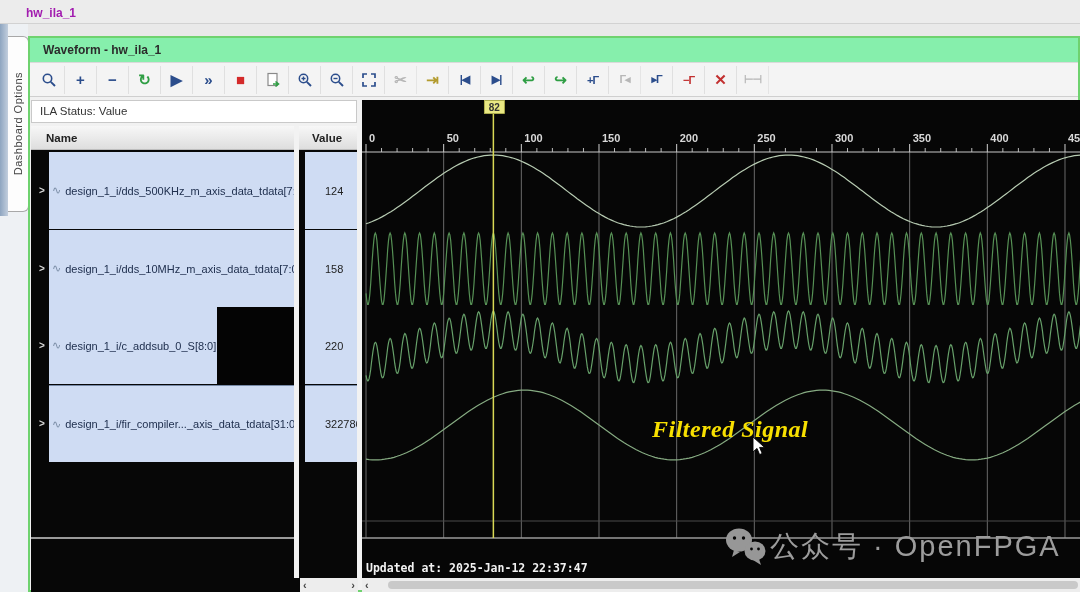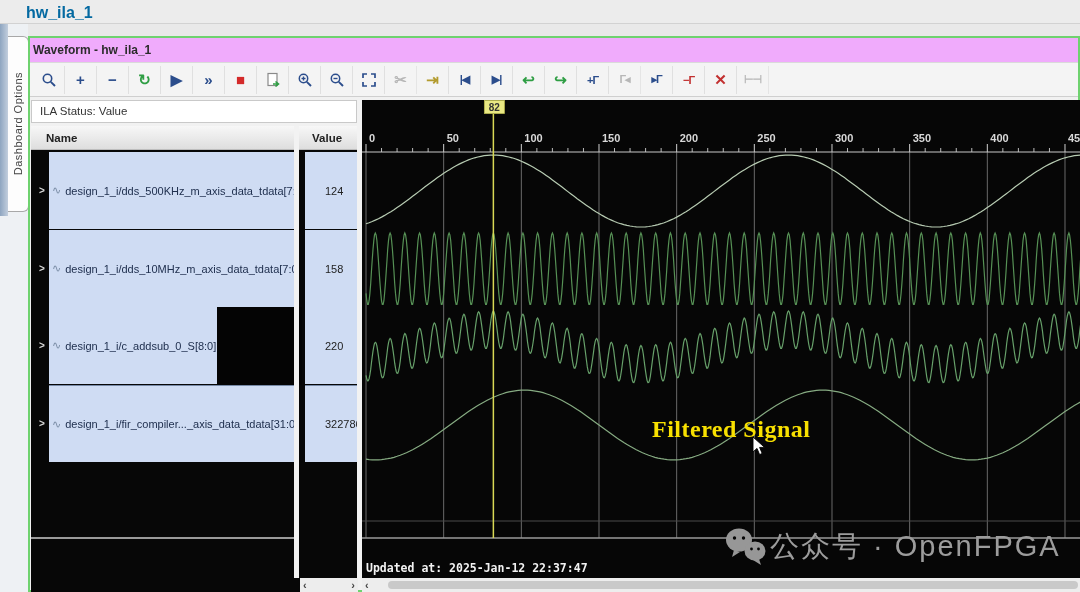--- a/index.html
+++ b/index.html
@@ -4,38 +4,38 @@
 <style>
   * { margin:0; padding:0; box-sizing:border-box; }
   html,body { width:1080px; height:592px; overflow:hidden; background:#e9e9e9;
               font-family:"Liberation Sans", sans-serif; }
   #screen { position:relative; width:1080px; height:592px; background:#e9e9e9; }
 
   
   .tabbar { position:absolute; left:0; top:0; width:1080px; height:24px;
             background:#ececec; border-bottom:1px solid #d2d2d2; }
   .tab { position:absolute; left:12px; top:2px; height:22px; padding:0 14px;
-         font-size:16px; font-weight:bold; color:#0369a1; line-height:22px; }
+         font-size:12px; font-weight:bold; color:#a21caf; line-height:22px; }
 
   
   .left-col { position:absolute; left:0; top:24px; width:28px; height:568px; background:#eef1f4; }
   .left-strip { position:absolute; left:0; top:24px; width:8px; height:192px;
                 background:linear-gradient(90deg,#8ea5c0,#c2cedd); }
   .dash-tab { position:absolute; left:8px; top:36px; width:21px; height:176px;
               background:#fdfdfd; border:1px solid #a8a8a8; border-left:none;
               border-radius:0 6px 6px 0; display:flex; align-items:center; justify-content:center; }
   .dash-tab span { writing-mode:vertical-rl; transform:rotate(180deg);
                    font-size:11px; color:#444; letter-spacing:.5px; }
 
   
   .panel { position:absolute; left:28px; top:36px; width:1052px; height:556px;
            border:2px solid #6fd26f; background:#f1f1f1; }
   .panel-title { position:absolute; left:30px; top:38px; width:1048px; height:25px;
-                 background:#f0abfc; border-bottom:1px solid #dadada;
-                 font-size:12px; font-weight:bold; color:#2b2b2b; line-height:25px; padding-left:3px; }
+                 background:#86efac; border-bottom:1px solid #dadada;
+                 font-size:12px; font-weight:bold; color:#2b2b2b; line-height:25px; padding-left:13px; }
   .toolbar { position:absolute; left:30px; top:63px; width:1048px; height:34px;
              background:#f4f4f4; border-bottom:1px solid #cfcfcf;
              display:flex; align-items:center; padding-left:3px; }
   .tb-btn { width:32px; height:28px; display:flex; align-items:center; justify-content:center;
             border-right:1px solid #e0e0e0; font-weight:bold; font-size:15px; }
   .tb-btn.small { font-size:11px; letter-spacing:-1px; }
 
   
   .ila-status { position:absolute; left:31px; top:100px; width:326px; height:23px;
                 background:#ffffff; border:1px solid #c9c9c9; font-size:11.5px;
@@ -304,21 +304,21 @@
         <polyline points="4.0,123.7 7.1,122.7 10.2,121.5 13.3,120.1 16.4,118.7 19.5,117.1 22.6,115.4 25.7,113.6 28.9,111.7 32.0,109.7 35.1,107.6 38.2,105.5 41.3,103.3 44.4,101.0 47.5,98.7 50.6,96.3 53.7,94.0 56.8,91.6 59.9,89.2 63.0,86.8 66.1,84.5 69.2,82.2 72.3,79.9 75.5,77.6 78.6,75.5 81.7,73.3 84.8,71.3 87.9,69.4 91.0,67.5 94.1,65.8 97.2,64.1 100.3,62.6 103.4,61.2 106.5,59.9 109.6,58.8 112.7,57.8 115.8,57.0 118.9,56.3 122.1,55.7 125.2,55.3 128.3,55.1 131.4,55.0 134.5,55.1 137.6,55.3 140.7,55.7 143.8,56.3 146.9,57.0 150.0,57.8 153.1,58.8 156.2,59.9 159.3,61.2 162.4,62.6 165.5,64.1 168.6,65.8 171.8,67.5 174.9,69.4 178.0,71.3 181.1,73.3 184.2,75.5 187.3,77.6 190.4,79.9 193.5,82.2 196.6,84.5 199.7,86.8 202.8,89.2 205.9,91.6 209.0,94.0 212.1,96.3 215.2,98.7 218.4,101.0 221.5,103.3 224.6,105.5 227.7,107.6 230.8,109.7 233.9,111.7 237.0,113.6 240.1,115.4 243.2,117.1 246.3,118.7 249.4,120.1 252.5,121.5 255.6,122.7 258.7,123.7 261.8,124.6 265.0,125.4 268.1,126.0 271.2,126.5 274.3,126.8 277.4,127.0 280.5,127.0 283.6,126.8 286.7,126.5 289.8,126.0 292.9,125.4 296.0,124.6 299.1,123.7 302.2,122.7 305.3,121.5 308.4,120.1 311.6,118.7 314.7,117.1 317.8,115.4 320.9,113.6 324.0,111.7 327.1,109.7 330.2,107.6 333.3,105.5 336.4,103.3 339.5,101.0 342.6,98.7 345.7,96.3 348.8,94.0 351.9,91.6 355.0,89.2 358.2,86.8 361.3,84.5 364.4,82.2 367.5,79.9 370.6,77.6 373.7,75.5 376.8,73.3 379.9,71.3 383.0,69.4 386.1,67.5 389.2,65.8 392.3,64.1 395.4,62.6 398.5,61.2 401.6,59.9 404.8,58.8 407.9,57.8 411.0,57.0 414.1,56.3 417.2,55.7 420.3,55.3 423.4,55.1 426.5,55.0 429.6,55.1 432.7,55.3 435.8,55.7 438.9,56.3 442.0,57.0 445.1,57.8 448.2,58.8 451.4,59.9 454.5,61.2 457.6,62.6 460.7,64.1 463.8,65.8 466.9,67.5 470.0,69.4 473.1,71.3 476.2,73.3 479.3,75.5 482.4,77.6 485.5,79.9 488.6,82.2 491.7,84.5 494.8,86.8 497.9,89.2 501.1,91.6 504.2,94.0 507.3,96.3 510.4,98.7 513.5,101.0 516.6,103.3 519.7,105.5 522.8,107.6 525.9,109.7 529.0,111.7 532.1,113.6 535.2,115.4 538.3,117.1 541.4,118.7 544.5,120.1 547.7,121.5 550.8,122.7 553.9,123.7 557.0,124.6 560.1,125.4 563.2,126.0 566.3,126.5 569.4,126.8 572.5,127.0 575.6,127.0 578.7,126.8 581.8,126.5 584.9,126.0 588.0,125.4 591.1,124.6 594.3,123.7 597.4,122.7 600.5,121.5 603.6,120.1 606.7,118.7 609.8,117.1 612.9,115.4 616.0,113.6 619.1,111.7 622.2,109.7 625.3,107.6 628.4,105.5 631.5,103.3 634.6,101.0 637.7,98.7 640.9,96.3 644.0,94.0 647.1,91.6 650.2,89.2 653.3,86.8 656.4,84.5 659.5,82.2 662.6,79.9 665.7,77.6 668.8,75.5 671.9,73.3 675.0,71.3 678.1,69.4 681.2,67.5 684.3,65.8 687.5,64.1 690.6,62.6 693.7,61.2 696.8,59.9 699.9,58.8 703.0,57.8 706.1,57.0 709.2,56.3 712.3,55.7 715.4,55.3 718.5,55.1" fill="none" stroke="#b7cbb2" stroke-width="1.2"></polyline>
         <polyline points="4.0,193.4 4.8,200.7 5.6,204.5 6.3,204.5 7.1,200.7 7.9,193.4 8.7,183.5 9.4,172.0 10.2,160.2 11.0,149.3 11.8,140.6 12.5,135.0 13.3,133.0 14.1,135.0 14.9,140.6 15.6,149.3 16.4,160.2 17.2,172.0 18.0,183.5 18.8,193.4 19.5,200.7 20.3,204.5 21.1,204.5 21.9,200.7 22.6,193.4 23.4,183.5 24.2,172.0 25.0,160.2 25.7,149.3 26.5,140.6 27.3,135.0 28.1,133.0 28.9,135.0 29.6,140.6 30.4,149.3 31.2,160.2 32.0,172.0 32.7,183.5 33.5,193.4 34.3,200.7 35.1,204.5 35.8,204.5 36.6,200.7 37.4,193.4 38.2,183.5 38.9,172.0 39.7,160.2 40.5,149.3 41.3,140.6 42.1,135.0 42.8,133.0 43.6,135.0 44.4,140.6 45.2,149.3 45.9,160.2 46.7,172.0 47.5,183.5 48.3,193.4 49.0,200.7 49.8,204.5 50.6,204.5 51.4,200.7 52.2,193.4 52.9,183.5 53.7,172.0 54.5,160.2 55.3,149.3 56.0,140.6 56.8,135.0 57.6,133.0 58.4,135.0 59.1,140.6 59.9,149.3 60.7,160.2 61.5,172.0 62.2,183.5 63.0,193.4 63.8,200.7 64.6,204.5 65.4,204.5 66.1,200.7 66.9,193.4 67.7,183.5 68.5,172.0 69.2,160.2 70.0,149.3 70.8,140.6 71.6,135.0 72.3,133.0 73.1,135.0 73.9,140.6 74.7,149.3 75.5,160.2 76.2,172.0 77.0,183.5 77.8,193.4 78.6,200.7 79.3,204.5 80.1,204.5 80.9,200.7 81.7,193.4 82.4,183.5 83.2,172.0 84.0,160.2 84.8,149.3 85.5,140.6 86.3,135.0 87.1,133.0 87.9,135.0 88.7,140.6 89.4,149.3 90.2,160.2 91.0,172.0 91.8,183.5 92.5,193.4 93.3,200.7 94.1,204.5 94.9,204.5 95.6,200.7 96.4,193.4 97.2,183.5 98.0,172.0 98.8,160.2 99.5,149.3 100.3,140.6 101.1,135.0 101.9,133.0 102.6,135.0 103.4,140.6 104.2,149.3 105.0,160.2 105.7,172.0 106.5,183.5 107.3,193.4 108.1,200.7 108.8,204.5 109.6,204.5 110.4,200.7 111.2,193.4 112.0,183.5 112.7,172.0 113.5,160.2 114.3,149.3 115.1,140.6 115.8,135.0 116.6,133.0 117.4,135.0 118.2,140.6 118.9,149.3 119.7,160.2 120.5,172.0 121.3,183.5 122.1,193.4 122.8,200.7 123.6,204.5 124.4,204.5 125.2,200.7 125.9,193.4 126.7,183.5 127.5,172.0 128.3,160.2 129.0,149.3 129.8,140.6 130.6,135.0 131.4,133.0 132.1,135.0 132.9,140.6 133.7,149.3 134.5,160.2 135.3,172.0 136.0,183.5 136.8,193.4 137.6,200.7 138.4,204.5 139.1,204.5 139.9,200.7 140.7,193.4 141.5,183.5 142.2,172.0 143.0,160.2 143.8,149.3 144.6,140.6 145.4,135.0 146.1,133.0 146.9,135.0 147.7,140.6 148.5,149.3 149.2,160.2 150.0,172.0 150.8,183.5 151.6,193.4 152.3,200.7 153.1,204.5 153.9,204.5 154.7,200.7 155.4,193.4 156.2,183.5 157.0,172.0 157.8,160.2 158.6,149.3 159.3,140.6 160.1,135.0 160.9,133.0 161.7,135.0 162.4,140.6 163.2,149.3 164.0,160.2 164.8,172.0 165.5,183.5 166.3,193.4 167.1,200.7 167.9,204.5 168.6,204.5 169.4,200.7 170.2,193.4 171.0,183.5 171.8,172.0 172.5,160.2 173.3,149.3 174.1,140.6 174.9,135.0 175.6,133.0 176.4,135.0 177.2,140.6 178.0,149.3 178.7,160.2 179.5,172.0 180.3,183.5 181.1,193.4 181.9,200.7 182.6,204.5 183.4,204.5 184.2,200.7 185.0,193.4 185.7,183.5 186.5,172.0 187.3,160.2 188.1,149.3 188.8,140.6 189.6,135.0 190.4,133.0 191.2,135.0 191.9,140.6 192.7,149.3 193.5,160.2 194.3,172.0 195.1,183.5 195.8,193.4 196.6,200.7 197.4,204.5 198.2,204.5 198.9,200.7 199.7,193.4 200.5,183.5 201.3,172.0 202.0,160.2 202.8,149.3 203.6,140.6 204.4,135.0 205.2,133.0 205.9,135.0 206.7,140.6 207.5,149.3 208.3,160.2 209.0,172.0 209.8,183.5 210.6,193.4 211.4,200.7 212.1,204.5 212.9,204.5 213.7,200.7 214.5,193.4 215.2,183.5 216.0,172.0 216.8,160.2 217.6,149.3 218.4,140.6 219.1,135.0 219.9,133.0 220.7,135.0 221.5,140.6 222.2,149.3 223.0,160.2 223.8,172.0 224.6,183.5 225.3,193.4 226.1,200.7 226.9,204.5 227.7,204.5 228.5,200.7 229.2,193.4 230.0,183.5 230.8,172.0 231.6,160.2 232.3,149.3 233.1,140.6 233.9,135.0 234.7,133.0 235.4,135.0 236.2,140.6 237.0,149.3 237.8,160.2 238.5,172.0 239.3,183.5 240.1,193.4 240.9,200.7 241.7,204.5 242.4,204.5 243.2,200.7 244.0,193.4 244.8,183.5 245.5,172.0 246.3,160.2 247.1,149.3 247.9,140.6 248.6,135.0 249.4,133.0 250.2,135.0 251.0,140.6 251.8,149.3 252.5,160.2 253.3,172.0 254.1,183.5 254.9,193.4 255.6,200.7 256.4,204.5 257.2,204.5 258.0,200.7 258.7,193.4 259.5,183.5 260.3,172.0 261.1,160.2 261.8,149.3 262.6,140.6 263.4,135.0 264.2,133.0 265.0,135.0 265.7,140.6 266.5,149.3 267.3,160.2 268.1,172.0 268.8,183.5 269.6,193.4 270.4,200.7 271.2,204.5 271.9,204.5 272.7,200.7 273.5,193.4 274.3,183.5 275.1,172.0 275.8,160.2 276.6,149.3 277.4,140.6 278.2,135.0 278.9,133.0 279.7,135.0 280.5,140.6 281.3,149.3 282.0,160.2 282.8,172.0 283.6,183.5 284.4,193.4 285.1,200.7 285.9,204.5 286.7,204.5 287.5,200.7 288.3,193.4 289.0,183.5 289.8,172.0 290.6,160.2 291.4,149.3 292.1,140.6 292.9,135.0 293.7,133.0 294.5,135.0 295.2,140.6 296.0,149.3 296.8,160.2 297.6,172.0 298.4,183.5 299.1,193.4 299.9,200.7 300.7,204.5 301.5,204.5 302.2,200.7 303.0,193.4 303.8,183.5 304.6,172.0 305.3,160.2 306.1,149.3 306.9,140.6 307.7,135.0 308.4,133.0 309.2,135.0 310.0,140.6 310.8,149.3 311.6,160.2 312.3,172.0 313.1,183.5 313.9,193.4 314.7,200.7 315.4,204.5 316.2,204.5 317.0,200.7 317.8,193.4 318.5,183.5 319.3,172.0 320.1,160.2 320.9,149.3 321.6,140.6 322.4,135.0 323.2,133.0 324.0,135.0 324.8,140.6 325.5,149.3 326.3,160.2 327.1,172.0 327.9,183.5 328.6,193.4 329.4,200.7 330.2,204.5 331.0,204.5 331.7,200.7 332.5,193.4 333.3,183.5 334.1,172.0 334.9,160.2 335.6,149.3 336.4,140.6 337.2,135.0 338.0,133.0 338.7,135.0 339.5,140.6 340.3,149.3 341.1,160.2 341.8,172.0 342.6,183.5 343.4,193.4 344.2,200.7 344.9,204.5 345.7,204.5 346.5,200.7 347.3,193.4 348.1,183.5 348.8,172.0 349.6,160.2 350.4,149.3 351.2,140.6 351.9,135.0 352.7,133.0 353.5,135.0 354.3,140.6 355.0,149.3 355.8,160.2 356.6,172.0 357.4,183.5 358.2,193.4 358.9,200.7 359.7,204.5 360.5,204.5 361.3,200.7 362.0,193.4 362.8,183.5 363.6,172.0 364.4,160.2 365.1,149.3 365.9,140.6 366.7,135.0 367.5,133.0 368.2,135.0 369.0,140.6 369.8,149.3 370.6,160.2 371.4,172.0 372.1,183.5 372.9,193.4 373.7,200.7 374.5,204.5 375.2,204.5 376.0,200.7 376.8,193.4 377.6,183.5 378.3,172.0 379.1,160.2 379.9,149.3 380.7,140.6 381.5,135.0 382.2,133.0 383.0,135.0 383.8,140.6 384.6,149.3 385.3,160.2 386.1,172.0 386.9,183.5 387.7,193.4 388.4,200.7 389.2,204.5 390.0,204.5 390.8,200.7 391.5,193.4 392.3,183.5 393.1,172.0 393.9,160.2 394.7,149.3 395.4,140.6 396.2,135.0 397.0,133.0 397.8,135.0 398.5,140.6 399.3,149.3 400.1,160.2 400.9,172.0 401.6,183.5 402.4,193.4 403.2,200.7 404.0,204.5 404.8,204.5 405.5,200.7 406.3,193.4 407.1,183.5 407.9,172.0 408.6,160.2 409.4,149.3 410.2,140.6 411.0,135.0 411.7,133.0 412.5,135.0 413.3,140.6 414.1,149.3 414.8,160.2 415.6,172.0 416.4,183.5 417.2,193.4 418.0,200.7 418.7,204.5 419.5,204.5 420.3,200.7 421.1,193.4 421.8,183.5 422.6,172.0 423.4,160.2 424.2,149.3 424.9,140.6 425.7,135.0 426.5,133.0 427.3,135.0 428.1,140.6 428.8,149.3 429.6,160.2 430.4,172.0 431.2,183.5 431.9,193.4 432.7,200.7 433.5,204.5 434.3,204.5 435.0,200.7 435.8,193.4 436.6,183.5 437.4,172.0 438.1,160.2 438.9,149.3 439.7,140.6 440.5,135.0 441.3,133.0 442.0,135.0 442.8,140.6 443.6,149.3 444.4,160.2 445.1,172.0 445.9,183.5 446.7,193.4 447.5,200.7 448.2,204.5 449.0,204.5 449.8,200.7 450.6,193.4 451.4,183.5 452.1,172.0 452.9,160.2 453.7,149.3 454.5,140.6 455.2,135.0 456.0,133.0 456.8,135.0 457.6,140.6 458.3,149.3 459.1,160.2 459.9,172.0 460.7,183.5 461.4,193.4 462.2,200.7 463.0,204.5 463.8,204.5 464.6,200.7 465.3,193.4 466.1,183.5 466.9,172.0 467.7,160.2 468.4,149.3 469.2,140.6 470.0,135.0 470.8,133.0 471.5,135.0 472.3,140.6 473.1,149.3 473.9,160.2 474.6,172.0 475.4,183.5 476.2,193.4 477.0,200.7 477.8,204.5 478.5,204.5 479.3,200.7 480.1,193.4 480.9,183.5 481.6,172.0 482.4,160.2 483.2,149.3 484.0,140.6 484.7,135.0 485.5,133.0 486.3,135.0 487.1,140.6 487.9,149.3 488.6,160.2 489.4,172.0 490.2,183.5 491.0,193.4 491.7,200.7 492.5,204.5 493.3,204.5 494.1,200.7 494.8,193.4 495.6,183.5 496.4,172.0 497.2,160.2 497.9,149.3 498.7,140.6 499.5,135.0 500.3,133.0 501.1,135.0 501.8,140.6 502.6,149.3 503.4,160.2 504.2,172.0 504.9,183.5 505.7,193.4 506.5,200.7 507.3,204.5 508.0,204.5 508.8,200.7 509.6,193.4 510.4,183.5 511.2,172.0 511.9,160.2 512.7,149.3 513.5,140.6 514.3,135.0 515.0,133.0 515.8,135.0 516.6,140.6 517.4,149.3 518.1,160.2 518.9,172.0 519.7,183.5 520.5,193.4 521.2,200.7 522.0,204.5 522.8,204.5 523.6,200.7 524.4,193.4 525.1,183.5 525.9,172.0 526.7,160.2 527.5,149.3 528.2,140.6 529.0,135.0 529.8,133.0 530.6,135.0 531.3,140.6 532.1,149.3 532.9,160.2 533.7,172.0 534.5,183.5 535.2,193.4 536.0,200.7 536.8,204.5 537.6,204.5 538.3,200.7 539.1,193.4 539.9,183.5 540.7,172.0 541.4,160.2 542.2,149.3 543.0,140.6 543.8,135.0 544.5,133.0 545.3,135.0 546.1,140.6 546.9,149.3 547.7,160.2 548.4,172.0 549.2,183.5 550.0,193.4 550.8,200.7 551.5,204.5 552.3,204.5 553.1,200.7 553.9,193.4 554.6,183.5 555.4,172.0 556.2,160.2 557.0,149.3 557.8,140.6 558.5,135.0 559.3,133.0 560.1,135.0 560.9,140.6 561.6,149.3 562.4,160.2 563.2,172.0 564.0,183.5 564.7,193.4 565.5,200.7 566.3,204.5 567.1,204.5 567.8,200.7 568.6,193.4 569.4,183.5 570.2,172.0 571.0,160.2 571.7,149.3 572.5,140.6 573.3,135.0 574.1,133.0 574.8,135.0 575.6,140.6 576.4,149.3 577.2,160.2 577.9,172.0 578.7,183.5 579.5,193.4 580.3,200.7 581.1,204.5 581.8,204.5 582.6,200.7 583.4,193.4 584.2,183.5 584.9,172.0 585.7,160.2 586.5,149.3 587.3,140.6 588.0,135.0 588.8,133.0 589.6,135.0 590.4,140.6 591.1,149.3 591.9,160.2 592.7,172.0 593.5,183.5 594.3,193.4 595.0,200.7 595.8,204.5 596.6,204.5 597.4,200.7 598.1,193.4 598.9,183.5 599.7,172.0 600.5,160.2 601.2,149.3 602.0,140.6 602.8,135.0 603.6,133.0 604.4,135.0 605.1,140.6 605.9,149.3 606.7,160.2 607.5,172.0 608.2,183.5 609.0,193.4 609.8,200.7 610.6,204.5 611.3,204.5 612.1,200.7 612.9,193.4 613.7,183.5 614.4,172.0 615.2,160.2 616.0,149.3 616.8,140.6 617.6,135.0 618.3,133.0 619.1,135.0 619.9,140.6 620.7,149.3 621.4,160.2 622.2,172.0 623.0,183.5 623.8,193.4 624.5,200.7 625.3,204.5 626.1,204.5 626.9,200.7 627.6,193.4 628.4,183.5 629.2,172.0 630.0,160.2 630.8,149.3 631.5,140.6 632.3,135.0 633.1,133.0 633.9,135.0 634.6,140.6 635.4,149.3 636.2,160.2 637.0,172.0 637.7,183.5 638.5,193.4 639.3,200.7 640.1,204.5 640.9,204.5 641.6,200.7 642.4,193.4 643.2,183.5 644.0,172.0 644.7,160.2 645.5,149.3 646.3,140.6 647.1,135.0 647.8,133.0 648.6,135.0 649.4,140.6 650.2,149.3 650.9,160.2 651.7,172.0 652.5,183.5 653.3,193.4 654.1,200.7 654.8,204.5 655.6,204.5 656.4,200.7 657.2,193.4 657.9,183.5 658.7,172.0 659.5,160.2 660.3,149.3 661.0,140.6 661.8,135.0 662.6,133.0 663.4,135.0 664.2,140.6 664.9,149.3 665.7,160.2 666.5,172.0 667.3,183.5 668.0,193.4 668.8,200.7 669.6,204.5 670.4,204.5 671.1,200.7 671.9,193.4 672.7,183.5 673.5,172.0 674.2,160.2 675.0,149.3 675.8,140.6 676.6,135.0 677.4,133.0 678.1,135.0 678.9,140.6 679.7,149.3 680.5,160.2 681.2,172.0 682.0,183.5 682.8,193.4 683.6,200.7 684.3,204.5 685.1,204.5 685.9,200.7 686.7,193.4 687.5,183.5 688.2,172.0 689.0,160.2 689.8,149.3 690.6,140.6 691.3,135.0 692.1,133.0 692.9,135.0 693.7,140.6 694.4,149.3 695.2,160.2 696.0,172.0 696.8,183.5 697.5,193.4 698.3,200.7 699.1,204.5 699.9,204.5 700.7,200.7 701.4,193.4 702.2,183.5 703.0,172.0 703.8,160.2 704.5,149.3 705.3,140.6 706.1,135.0 706.9,133.0 707.6,135.0 708.4,140.6 709.2,149.3 710.0,160.2 710.8,172.0 711.5,183.5 712.3,193.4 713.1,200.7 713.9,204.5 714.6,204.5 715.4,200.7 716.2,193.4 717.0,183.5 717.7,172.0 718.5,160.2" fill="none" stroke="#569055" stroke-width="1.2"></polyline>
         <polyline points="4.0,275.4 4.8,279.1 5.6,280.9 6.3,280.8 7.1,278.7 7.9,274.7 8.7,269.4 9.4,263.3 10.2,257.0 11.0,251.2 11.8,246.5 12.5,243.4 13.3,242.3 14.1,243.1 14.9,245.9 15.6,250.2 16.4,255.7 17.2,261.6 18.0,267.4 18.8,272.4 19.5,276.0 20.3,277.8 21.1,277.6 21.9,275.4 22.6,271.4 23.4,266.0 24.2,259.8 25.0,253.5 25.7,247.6 26.5,242.8 27.3,239.7 28.1,238.4 28.9,239.2 29.6,241.9 30.4,246.2 31.2,251.6 32.0,257.5 32.7,263.2 33.5,268.2 34.3,271.7 35.1,273.4 35.8,273.2 36.6,270.9 37.4,266.9 38.2,261.5 38.9,255.2 39.7,248.8 40.5,242.9 41.3,238.1 42.1,234.9 42.8,233.6 43.6,234.4 44.4,237.0 45.2,241.3 45.9,246.6 46.7,252.5 47.5,258.2 48.3,263.1 49.0,266.6 49.8,268.3 50.6,268.0 51.4,265.7 52.2,261.7 52.9,256.2 53.7,250.0 54.5,243.5 55.3,237.6 56.0,232.8 56.8,229.6 57.6,228.3 58.4,229.0 59.1,231.7 59.9,235.9 60.7,241.3 61.5,247.1 62.2,252.8 63.0,257.7 63.8,261.2 64.6,262.9 65.4,262.6 66.1,260.3 66.9,256.3 67.7,250.8 68.5,244.6 69.2,238.2 70.0,232.2 70.8,227.4 71.6,224.2 72.3,222.9 73.1,223.7 73.9,226.3 74.7,230.6 75.5,236.0 76.2,241.9 77.0,247.6 77.8,252.5 78.6,256.0 79.3,257.7 80.1,257.5 80.9,255.2 81.7,251.2 82.4,245.8 83.2,239.6 84.0,233.2 84.8,227.3 85.5,222.5 86.3,219.4 87.1,218.1 87.9,218.9 88.7,221.6 89.4,225.9 90.2,231.3 91.0,237.3 91.8,243.0 92.5,248.0 93.3,251.6 94.1,253.3 94.9,253.1 95.6,250.9 96.4,247.0 97.2,241.6 98.0,235.5 98.8,229.1 99.5,223.3 100.3,218.6 101.1,215.5 101.9,214.3 102.6,215.1 103.4,217.9 104.2,222.3 105.0,227.8 105.7,233.8 106.5,239.6 107.3,244.6 108.1,248.3 108.8,250.1 109.6,250.0 110.4,247.9 111.2,244.0 112.0,238.7 112.7,232.6 113.5,226.4 114.3,220.6 115.1,216.0 115.8,213.0 116.6,211.8 117.4,212.8 118.2,215.6 118.9,220.1 119.7,225.7 120.5,231.7 121.3,237.6 122.1,242.7 122.8,246.5 123.6,248.4 124.4,248.4 125.2,246.3 125.9,242.5 126.7,237.3 127.5,231.3 128.3,225.2 129.0,219.5 129.8,215.0 130.6,212.0 131.4,211.0 132.1,212.0 132.9,215.0 133.7,219.5 134.5,225.2 135.3,231.3 136.0,237.3 136.8,242.5 137.6,246.3 138.4,248.4 139.1,248.4 139.9,246.5 140.7,242.7 141.5,237.6 142.2,231.7 143.0,225.7 143.8,220.1 144.6,215.6 145.4,212.8 146.1,211.8 146.9,213.0 147.7,216.0 148.5,220.6 149.2,226.4 150.0,232.6 150.8,238.7 151.6,244.0 152.3,247.9 153.1,250.0 153.9,250.1 154.7,248.3 155.4,244.6 156.2,239.6 157.0,233.8 157.8,227.8 158.6,222.3 159.3,217.9 160.1,215.1 160.9,214.3 161.7,215.5 162.4,218.6 163.2,223.3 164.0,229.1 164.8,235.5 165.5,241.6 166.3,247.0 167.1,250.9 167.9,253.1 168.6,253.3 169.4,251.6 170.2,248.0 171.0,243.0 171.8,237.3 172.5,231.3 173.3,225.9 174.1,221.6 174.9,218.9 175.6,218.1 176.4,219.4 177.2,222.5 178.0,227.3 178.7,233.2 179.5,239.6 180.3,245.8 181.1,251.2 181.9,255.2 182.6,257.5 183.4,257.7 184.2,256.0 185.0,252.5 185.7,247.6 186.5,241.9 187.3,236.0 188.1,230.6 188.8,226.3 189.6,223.7 190.4,222.9 191.2,224.2 191.9,227.4 192.7,232.2 193.5,238.2 194.3,244.6 195.1,250.8 195.8,256.3 196.6,260.3 197.4,262.6 198.2,262.9 198.9,261.2 199.7,257.7 200.5,252.8 201.3,247.1 202.0,241.3 202.8,235.9 203.6,231.7 204.4,229.0 205.2,228.3 205.9,229.6 206.7,232.8 207.5,237.6 208.3,243.5 209.0,250.0 209.8,256.2 210.6,261.7 211.4,265.7 212.1,268.0 212.9,268.3 213.7,266.6 214.5,263.1 215.2,258.2 216.0,252.5 216.8,246.6 217.6,241.3 218.4,237.0 219.1,234.4 219.9,233.6 220.7,234.9 221.5,238.1 222.2,242.9 223.0,248.8 223.8,255.2 224.6,261.5 225.3,266.9 226.1,270.9 226.9,273.2 227.7,273.4 228.5,271.7 229.2,268.2 230.0,263.2 230.8,257.5 231.6,251.6 232.3,246.2 233.1,241.9 233.9,239.2 234.7,238.4 235.4,239.7 236.2,242.8 237.0,247.6 237.8,253.5 238.5,259.8 239.3,266.0 240.1,271.4 240.9,275.4 241.7,277.6 242.4,277.8 243.2,276.0 244.0,272.4 244.8,267.4 245.5,261.6 246.3,255.7 247.1,250.2 247.9,245.9 248.6,243.1 249.4,242.3 250.2,243.4 251.0,246.5 251.8,251.2 252.5,257.0 253.3,263.3 254.1,269.4 254.9,274.7 255.6,278.7 256.4,280.8 257.2,280.9 258.0,279.1 258.7,275.4 259.5,270.3 260.3,264.5 261.1,258.4 261.8,252.9 262.6,248.5 263.4,245.6 264.2,244.7 265.0,245.8 265.7,248.8 266.5,253.4 267.3,259.2 268.1,265.4 268.8,271.4 269.6,276.6 270.4,280.5 271.2,282.5 271.9,282.6 272.7,280.6 273.5,276.8 274.3,271.7 275.1,265.8 275.8,259.6 276.6,254.0 277.4,249.5 278.2,246.6 278.9,245.6 279.7,246.6 280.5,249.5 281.3,254.0 282.0,259.6 282.8,265.8 283.6,271.7 284.4,276.8 285.1,280.6 285.9,282.6 286.7,282.5 287.5,280.5 288.3,276.6 289.0,271.4 289.8,265.4 290.6,259.2 291.4,253.4 292.1,248.8 292.9,245.8 293.7,244.7 294.5,245.6 295.2,248.5 296.0,252.9 296.8,258.4 297.6,264.5 298.4,270.3 299.1,275.4 299.9,279.1 300.7,280.9 301.5,280.8 302.2,278.7 303.0,274.7 303.8,269.4 304.6,263.3 305.3,257.0 306.1,251.2 306.9,246.5 307.7,243.4 308.4,242.3 309.2,243.1 310.0,245.9 310.8,250.2 311.6,255.7 312.3,261.6 313.1,267.4 313.9,272.4 314.7,276.0 315.4,277.8 316.2,277.6 317.0,275.4 317.8,271.4 318.5,266.0 319.3,259.8 320.1,253.5 320.9,247.6 321.6,242.8 322.4,239.7 323.2,238.4 324.0,239.2 324.8,241.9 325.5,246.2 326.3,251.6 327.1,257.5 327.9,263.2 328.6,268.2 329.4,271.7 330.2,273.4 331.0,273.2 331.7,270.9 332.5,266.9 333.3,261.5 334.1,255.2 334.9,248.8 335.6,242.9 336.4,238.1 337.2,234.9 338.0,233.6 338.7,234.4 339.5,237.0 340.3,241.3 341.1,246.6 341.8,252.5 342.6,258.2 343.4,263.1 344.2,266.6 344.9,268.3 345.7,268.0 346.5,265.7 347.3,261.7 348.1,256.2 348.8,250.0 349.6,243.5 350.4,237.6 351.2,232.8 351.9,229.6 352.7,228.3 353.5,229.0 354.3,231.7 355.0,235.9 355.8,241.3 356.6,247.1 357.4,252.8 358.2,257.7 358.9,261.2 359.7,262.9 360.5,262.6 361.3,260.3 362.0,256.3 362.8,250.8 363.6,244.6 364.4,238.2 365.1,232.2 365.9,227.4 366.7,224.2 367.5,222.9 368.2,223.7 369.0,226.3 369.8,230.6 370.6,236.0 371.4,241.9 372.1,247.6 372.9,252.5 373.7,256.0 374.5,257.7 375.2,257.5 376.0,255.2 376.8,251.2 377.6,245.8 378.3,239.6 379.1,233.2 379.9,227.3 380.7,222.5 381.5,219.4 382.2,218.1 383.0,218.9 383.8,221.6 384.6,225.9 385.3,231.3 386.1,237.3 386.9,243.0 387.7,248.0 388.4,251.6 389.2,253.3 390.0,253.1 390.8,250.9 391.5,247.0 392.3,241.6 393.1,235.5 393.9,229.1 394.7,223.3 395.4,218.6 396.2,215.5 397.0,214.3 397.8,215.1 398.5,217.9 399.3,222.3 400.1,227.8 400.9,233.8 401.6,239.6 402.4,244.6 403.2,248.3 404.0,250.1 404.8,250.0 405.5,247.9 406.3,244.0 407.1,238.7 407.9,232.6 408.6,226.4 409.4,220.6 410.2,216.0 411.0,213.0 411.7,211.8 412.5,212.8 413.3,215.6 414.1,220.1 414.8,225.7 415.6,231.7 416.4,237.6 417.2,242.7 418.0,246.5 418.7,248.4 419.5,248.4 420.3,246.3 421.1,242.5 421.8,237.3 422.6,231.3 423.4,225.2 424.2,219.5 424.9,215.0 425.7,212.0 426.5,211.0 427.3,212.0 428.1,215.0 428.8,219.5 429.6,225.2 430.4,231.3 431.2,237.3 431.9,242.5 432.7,246.3 433.5,248.4 434.3,248.4 435.0,246.5 435.8,242.7 436.6,237.6 437.4,231.7 438.1,225.7 438.9,220.1 439.7,215.6 440.5,212.8 441.3,211.8 442.0,213.0 442.8,216.0 443.6,220.6 444.4,226.4 445.1,232.6 445.9,238.7 446.7,244.0 447.5,247.9 448.2,250.0 449.0,250.1 449.8,248.3 450.6,244.6 451.4,239.6 452.1,233.8 452.9,227.8 453.7,222.3 454.5,217.9 455.2,215.1 456.0,214.3 456.8,215.5 457.6,218.6 458.3,223.3 459.1,229.1 459.9,235.5 460.7,241.6 461.4,247.0 462.2,250.9 463.0,253.1 463.8,253.3 464.6,251.6 465.3,248.0 466.1,243.0 466.9,237.3 467.7,231.3 468.4,225.9 469.2,221.6 470.0,218.9 470.8,218.1 471.5,219.4 472.3,222.5 473.1,227.3 473.9,233.2 474.6,239.6 475.4,245.8 476.2,251.2 477.0,255.2 477.8,257.5 478.5,257.7 479.3,256.0 480.1,252.5 480.9,247.6 481.6,241.9 482.4,236.0 483.2,230.6 484.0,226.3 484.7,223.7 485.5,222.9 486.3,224.2 487.1,227.4 487.9,232.2 488.6,238.2 489.4,244.6 490.2,250.8 491.0,256.3 491.7,260.3 492.5,262.6 493.3,262.9 494.1,261.2 494.8,257.7 495.6,252.8 496.4,247.1 497.2,241.3 497.9,235.9 498.7,231.7 499.5,229.0 500.3,228.3 501.1,229.6 501.8,232.8 502.6,237.6 503.4,243.5 504.2,250.0 504.9,256.2 505.7,261.7 506.5,265.7 507.3,268.0 508.0,268.3 508.8,266.6 509.6,263.1 510.4,258.2 511.2,252.5 511.9,246.6 512.7,241.3 513.5,237.0 514.3,234.4 515.0,233.6 515.8,234.9 516.6,238.1 517.4,242.9 518.1,248.8 518.9,255.2 519.7,261.5 520.5,266.9 521.2,270.9 522.0,273.2 522.8,273.4 523.6,271.7 524.4,268.2 525.1,263.2 525.9,257.5 526.7,251.6 527.5,246.2 528.2,241.9 529.0,239.2 529.8,238.4 530.6,239.7 531.3,242.8 532.1,247.6 532.9,253.5 533.7,259.8 534.5,266.0 535.2,271.4 536.0,275.4 536.8,277.6 537.6,277.8 538.3,276.0 539.1,272.4 539.9,267.4 540.7,261.6 541.4,255.7 542.2,250.2 543.0,245.9 543.8,243.1 544.5,242.3 545.3,243.4 546.1,246.5 546.9,251.2 547.7,257.0 548.4,263.3 549.2,269.4 550.0,274.7 550.8,278.7 551.5,280.8 552.3,280.9 553.1,279.1 553.9,275.4 554.6,270.3 555.4,264.5 556.2,258.4 557.0,252.9 557.8,248.5 558.5,245.6 559.3,244.7 560.1,245.8 560.9,248.8 561.6,253.4 562.4,259.2 563.2,265.4 564.0,271.4 564.7,276.6 565.5,280.5 566.3,282.5 567.1,282.6 567.8,280.6 568.6,276.8 569.4,271.7 570.2,265.8 571.0,259.6 571.7,254.0 572.5,249.5 573.3,246.6 574.1,245.6 574.8,246.6 575.6,249.5 576.4,254.0 577.2,259.6 577.9,265.8 578.7,271.7 579.5,276.8 580.3,280.6 581.1,282.6 581.8,282.5 582.6,280.5 583.4,276.6 584.2,271.4 584.9,265.4 585.7,259.2 586.5,253.4 587.3,248.8 588.0,245.8 588.8,244.7 589.6,245.6 590.4,248.5 591.1,252.9 591.9,258.4 592.7,264.5 593.5,270.3 594.3,275.4 595.0,279.1 595.8,280.9 596.6,280.8 597.4,278.7 598.1,274.7 598.9,269.4 599.7,263.3 600.5,257.0 601.2,251.2 602.0,246.5 602.8,243.4 603.6,242.3 604.4,243.1 605.1,245.9 605.9,250.2 606.7,255.7 607.5,261.6 608.2,267.4 609.0,272.4 609.8,276.0 610.6,277.8 611.3,277.6 612.1,275.4 612.9,271.4 613.7,266.0 614.4,259.8 615.2,253.5 616.0,247.6 616.8,242.8 617.6,239.7 618.3,238.4 619.1,239.2 619.9,241.9 620.7,246.2 621.4,251.6 622.2,257.5 623.0,263.2 623.8,268.2 624.5,271.7 625.3,273.4 626.1,273.2 626.9,270.9 627.6,266.9 628.4,261.5 629.2,255.2 630.0,248.8 630.8,242.9 631.5,238.1 632.3,234.9 633.1,233.6 633.9,234.4 634.6,237.0 635.4,241.3 636.2,246.6 637.0,252.5 637.7,258.2 638.5,263.1 639.3,266.6 640.1,268.3 640.9,268.0 641.6,265.7 642.4,261.7 643.2,256.2 644.0,250.0 644.7,243.5 645.5,237.6 646.3,232.8 647.1,229.6 647.8,228.3 648.6,229.0 649.4,231.7 650.2,235.9 650.9,241.3 651.7,247.1 652.5,252.8 653.3,257.7 654.1,261.2 654.8,262.9 655.6,262.6 656.4,260.3 657.2,256.3 657.9,250.8 658.7,244.6 659.5,238.2 660.3,232.2 661.0,227.4 661.8,224.2 662.6,222.9 663.4,223.7 664.2,226.3 664.9,230.6 665.7,236.0 666.5,241.9 667.3,247.6 668.0,252.5 668.8,256.0 669.6,257.7 670.4,257.5 671.1,255.2 671.9,251.2 672.7,245.8 673.5,239.6 674.2,233.2 675.0,227.3 675.8,222.5 676.6,219.4 677.4,218.1 678.1,218.9 678.9,221.6 679.7,225.9 680.5,231.3 681.2,237.3 682.0,243.0 682.8,248.0 683.6,251.6 684.3,253.3 685.1,253.1 685.9,250.9 686.7,247.0 687.5,241.6 688.2,235.5 689.0,229.1 689.8,223.3 690.6,218.6 691.3,215.5 692.1,214.3 692.9,215.1 693.7,217.9 694.4,222.3 695.2,227.8 696.0,233.8 696.8,239.6 697.5,244.6 698.3,248.3 699.1,250.1 699.9,250.0 700.7,247.9 701.4,244.0 702.2,238.7 703.0,232.6 703.8,226.4 704.5,220.6 705.3,216.0 706.1,213.0 706.9,211.8 707.6,212.8 708.4,215.6 709.2,220.1 710.0,225.7 710.8,231.7 711.5,237.6 712.3,242.7 713.1,246.5 713.9,248.4 714.6,248.4 715.4,246.3 716.2,242.5 717.0,237.3 717.7,231.3 718.5,225.2" fill="none" stroke="#67a06a" stroke-width="1.2"></polyline>
         <polyline points="4.0,359.2 7.1,359.6 10.2,359.8 13.3,359.9 16.4,359.8 19.5,359.6 22.6,359.2 25.7,358.7 28.9,358.1 32.0,357.3 35.1,356.3 38.2,355.2 41.3,354.0 44.4,352.7 47.5,351.3 50.6,349.7 53.7,348.0 56.8,346.3 59.9,344.4 63.0,342.5 66.1,340.4 69.2,338.4 72.3,336.2 75.5,334.0 78.6,331.8 81.7,329.6 84.8,327.3 87.9,325.0 91.0,322.7 94.1,320.4 97.2,318.2 100.3,316.0 103.4,313.8 106.5,311.6 109.6,309.6 112.7,307.5 115.8,305.6 118.9,303.7 122.1,302.0 125.2,300.3 128.3,298.7 131.4,297.3 134.5,296.0 137.6,294.8 140.7,293.7 143.8,292.7 146.9,291.9 150.0,291.3 153.1,290.8 156.2,290.4 159.3,290.2 162.4,290.1 165.5,290.2 168.6,290.4 171.8,290.8 174.9,291.3 178.0,291.9 181.1,292.7 184.2,293.7 187.3,294.8 190.4,296.0 193.5,297.3 196.6,298.7 199.7,300.3 202.8,302.0 205.9,303.7 209.0,305.6 212.1,307.5 215.2,309.6 218.4,311.6 221.5,313.8 224.6,316.0 227.7,318.2 230.8,320.4 233.9,322.7 237.0,325.0 240.1,327.3 243.2,329.6 246.3,331.8 249.4,334.0 252.5,336.2 255.6,338.4 258.7,340.4 261.8,342.5 265.0,344.4 268.1,346.3 271.2,348.0 274.3,349.7 277.4,351.3 280.5,352.7 283.6,354.0 286.7,355.2 289.8,356.3 292.9,357.3 296.0,358.1 299.1,358.7 302.2,359.2 305.3,359.6 308.4,359.8 311.6,359.9 314.7,359.8 317.8,359.6 320.9,359.2 324.0,358.7 327.1,358.1 330.2,357.3 333.3,356.3 336.4,355.2 339.5,354.0 342.6,352.7 345.7,351.3 348.8,349.7 351.9,348.0 355.0,346.3 358.2,344.4 361.3,342.5 364.4,340.4 367.5,338.4 370.6,336.2 373.7,334.0 376.8,331.8 379.9,329.6 383.0,327.3 386.1,325.0 389.2,322.7 392.3,320.4 395.4,318.2 398.5,316.0 401.6,313.8 404.8,311.6 407.9,309.6 411.0,307.5 414.1,305.6 417.2,303.7 420.3,302.0 423.4,300.3 426.5,298.7 429.6,297.3 432.7,296.0 435.8,294.8 438.9,293.7 442.0,292.7 445.1,291.9 448.2,291.3 451.4,290.8 454.5,290.4 457.6,290.2 460.7,290.1 463.8,290.2 466.9,290.4 470.0,290.8 473.1,291.3 476.2,291.9 479.3,292.7 482.4,293.7 485.5,294.8 488.6,296.0 491.7,297.3 494.8,298.7 497.9,300.3 501.1,302.0 504.2,303.7 507.3,305.6 510.4,307.5 513.5,309.6 516.6,311.6 519.7,313.8 522.8,316.0 525.9,318.2 529.0,320.4 532.1,322.7 535.2,325.0 538.3,327.3 541.4,329.6 544.5,331.8 547.7,334.0 550.8,336.2 553.9,338.4 557.0,340.4 560.1,342.5 563.2,344.4 566.3,346.3 569.4,348.0 572.5,349.7 575.6,351.3 578.7,352.7 581.8,354.0 584.9,355.2 588.0,356.3 591.1,357.3 594.3,358.1 597.4,358.7 600.5,359.2 603.6,359.6 606.7,359.8 609.8,359.9 612.9,359.8 616.0,359.6 619.1,359.2 622.2,358.7 625.3,358.1 628.4,357.3 631.5,356.3 634.6,355.2 637.7,354.0 640.9,352.7 644.0,351.3 647.1,349.7 650.2,348.0 653.3,346.3 656.4,344.4 659.5,342.5 662.6,340.4 665.7,338.4 668.8,336.2 671.9,334.0 675.0,331.8 678.1,329.6 681.2,327.3 684.3,325.0 687.5,322.7 690.6,320.4 693.7,318.2 696.8,316.0 699.9,313.8 703.0,311.6 706.1,309.6 709.2,307.5 712.3,305.6 715.4,303.7 718.5,302.0" fill="none" stroke="#86ab82" stroke-width="1.2"></polyline>
         <line x1="131.3706" y1="14" x2="131.3706" y2="438" stroke="#d8d855" stroke-width="1.5"></line>
         <rect x="122.3706" y="0.5" width="20" height="13" fill="#e9e883" stroke="#b9b850" stroke-width="0.8"></rect>
         <text x="132.3706" y="10.5" fill="#333" font-size="10" font-weight="bold" text-anchor="middle" font-family="Liberation Sans, sans-serif">82</text>
       </svg>
   </div>
 
-  <div class="annotation" style="color: rgb(248, 224, 0);">Filtered Signal</div>
+  <div class="annotation" style="color: rgb(248, 224, 0); font-style: italic;">Filtered Signal</div>
 
   <div class="updated">Updated at: 2025-Jan-12 22:37:47</div>
 
   <div class="watermark">
     <svg width="46" height="40" viewBox="0 0 46 40">
       <ellipse cx="15" cy="13" rx="13" ry="11.5" fill="#979797"></ellipse>
       <path d="M10 23 L8 30 L16 25 Z" fill="#979797"></path>
       <circle cx="10.5" cy="11" r="1.7" fill="#060606"></circle>
       <circle cx="19.5" cy="11" r="1.7" fill="#060606"></circle>
       <ellipse cx="31" cy="24" rx="10.5" ry="9.5" fill="#979797"></ellipse>

